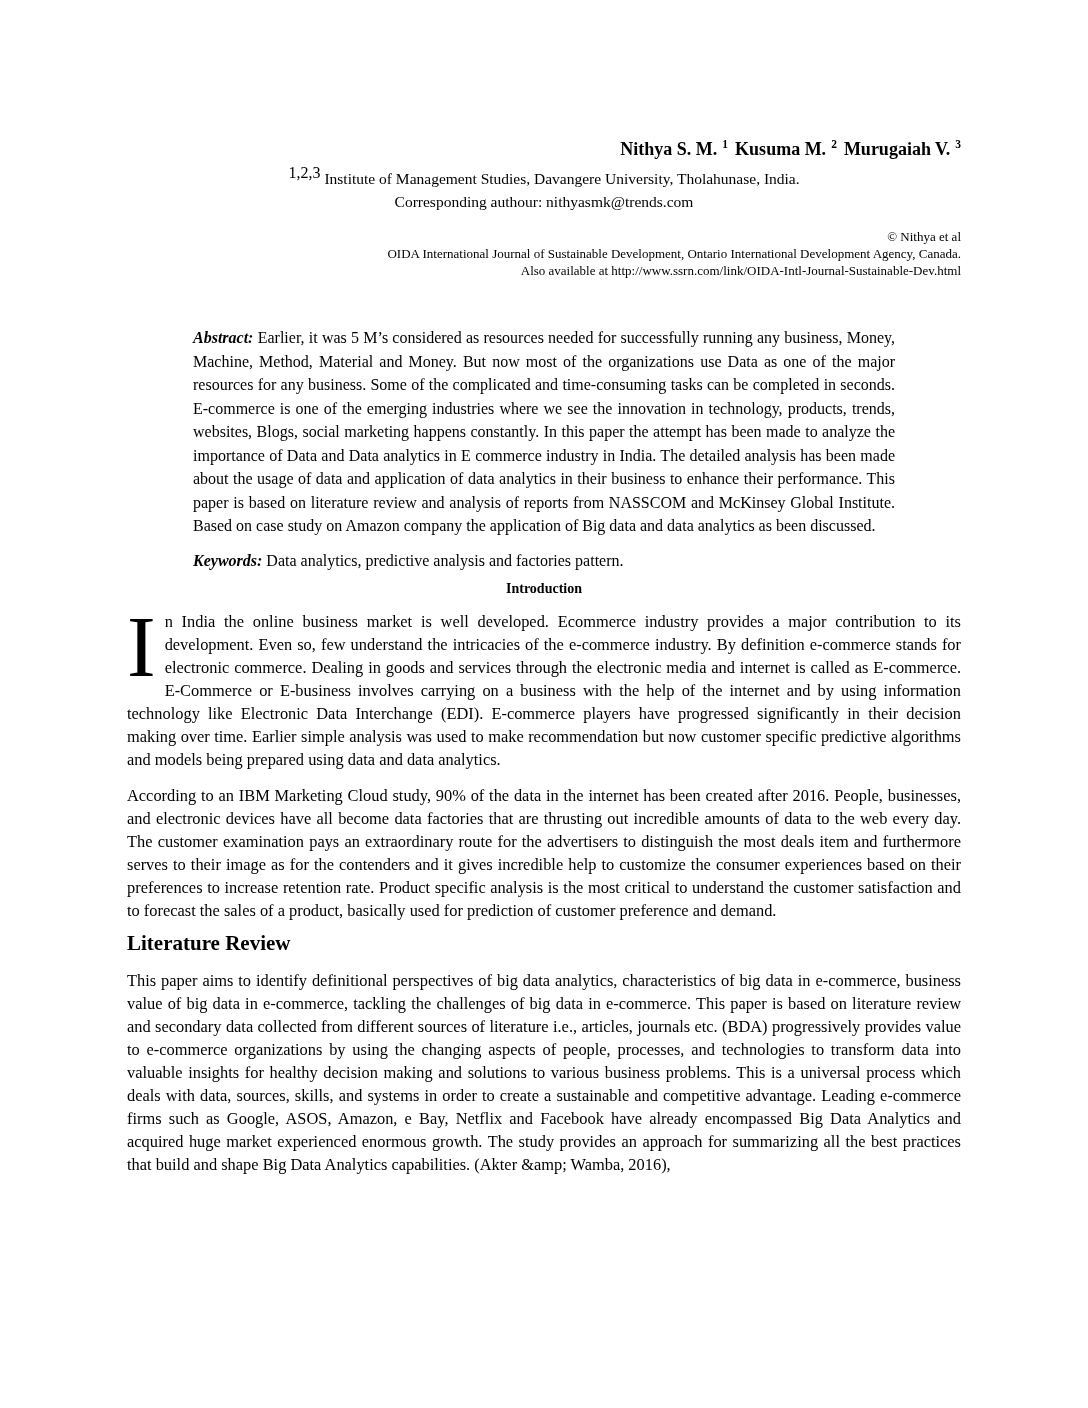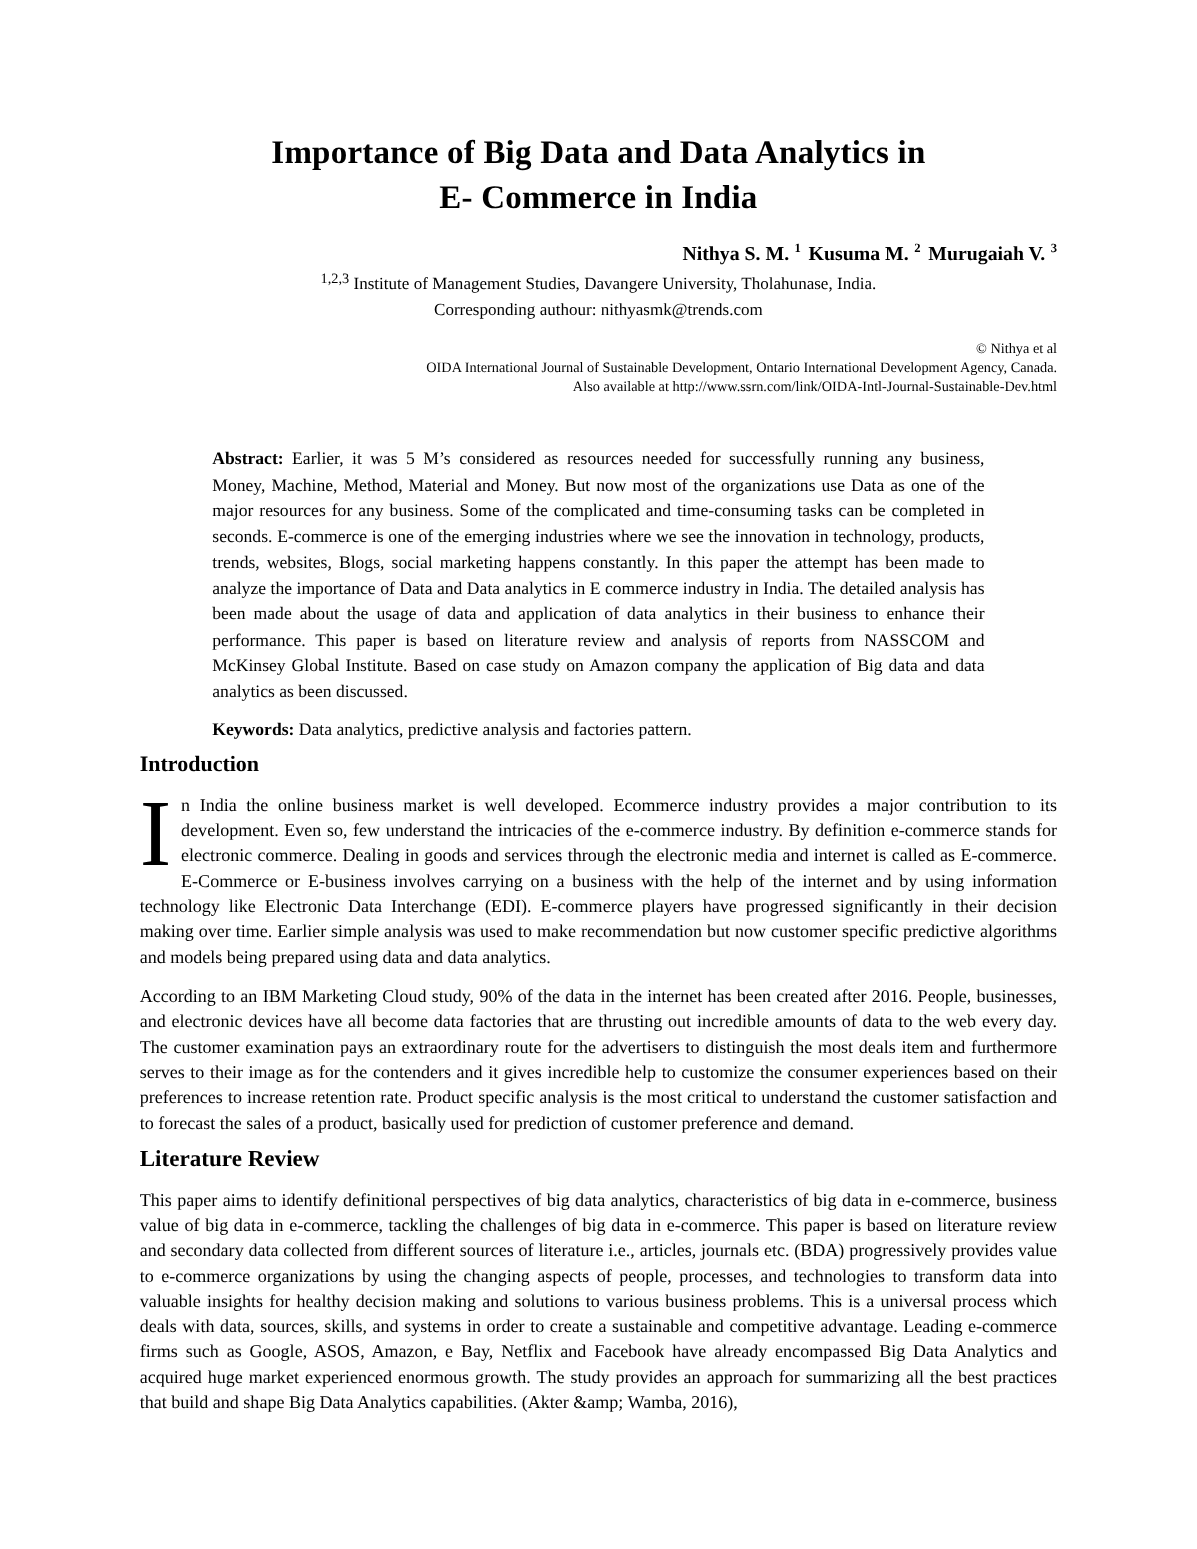--- a/index.html
+++ b/index.html
@@ -36,21 +36,21 @@
     font-weight: bold;
     margin: 0 7px 0 5px;
   }
   .authors sup:last-child { margin-right: 0; }
   .affiliation {
     text-align: center;
     font-size: 15.5px;
     margin-top: 4px;
   }
   .affiliation sup {
-    font-size: 13px;
+    font-size: 16px;
     margin-right: 4px;
     text-align: center;
   }
   .corresponding {
     text-align: center;
     font-size: 15.5px;
     margin-top: 5px;
   }
   .copyright {
     text-align: right;
@@ -61,25 +61,25 @@
   .abstract {
     margin: 47px 66px 0 66px;
     text-align: justify;
     font-size: 16px;
     line-height: 23.5px;
   }
   .keywords {
     margin: 14px 66px 0 66px;
     font-size: 16px;
   }
-  .b { font-weight: bold; }
+  .b { font-weight: bold; font-style: italic; }
   .heading-center {
-    text-align: left;
+    text-align: center;
     font-weight: bold;
-    font-size: 20px;
+    font-size: 14px;
     margin-top: 11px;
   }
   .body-para {
     text-align: justify;
     font-size: 16.4px;
     line-height: 23px;
     margin-top: 13px;
   }
   .dropcap {
     float: left;
@@ -91,24 +91,20 @@
     font-weight: bold;
     font-size: 21px;
     margin-top: 9px;
   }
 </style>
 </head>
 <body>
 
 <div class="page">
 
-  <div class="title">
-    <div>Importance of Big Data and Data Analytics in</div>
-    <div>E- Commerce in India</div>
-  </div>
 
   <div class="authors">
     <span>Nithya S. M.</span><sup>1</sup><span>Kusuma M.</span><sup>2</sup><span>Murugaiah V.</span><sup>3</sup>
   </div>
 
   <div class="affiliation">
     <sup>1,2,3</sup><span>Institute of Management Studies, Davangere University, Tholahunase, India.</span>
   </div>
 
   <div class="corresponding">Corresponding authour: nithyasmk@trends.com</div>

